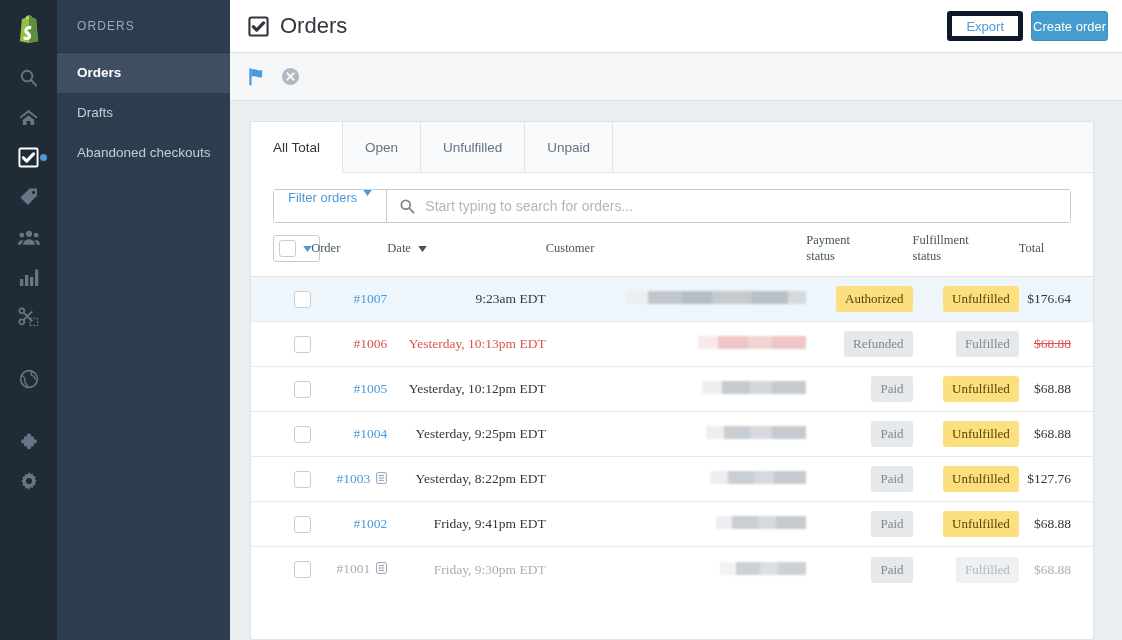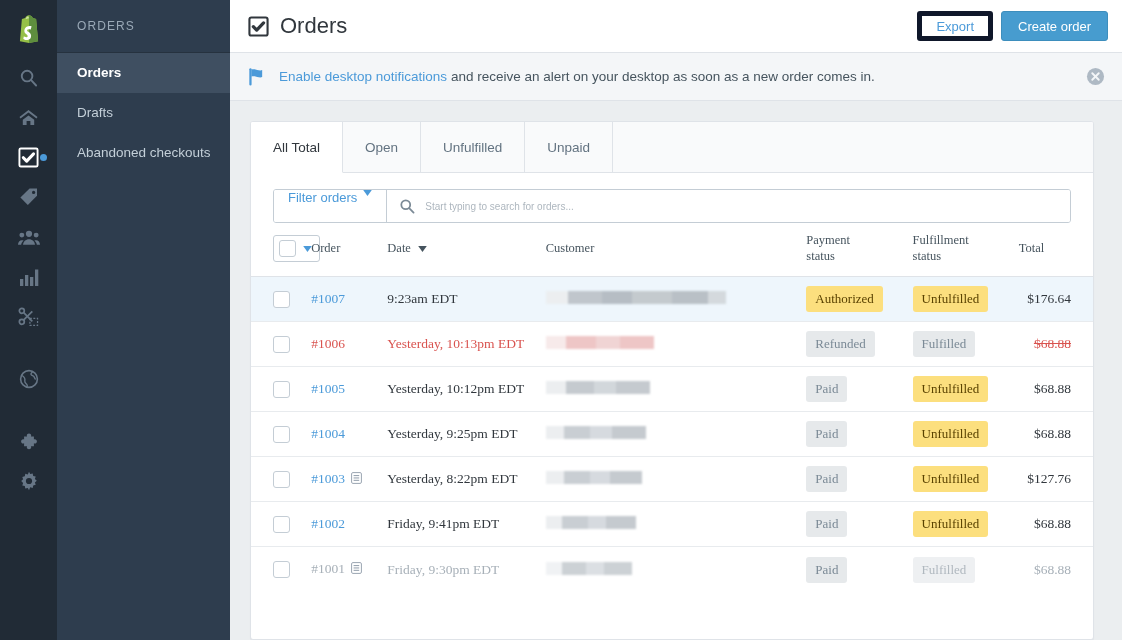--- a/index.html
+++ b/index.html
@@ -54,21 +54,21 @@
   }
   .topbar .title-wrap { display: flex; align-items: center; gap: 11px; flex: 1 1 auto; }
   .page-title { font-size: 22px; color: #31373d; font-weight: normal; }
   .btn {
     height: 30px; padding: 0 14px; border-radius: 3px; font-size: 13px;
     display: inline-flex; align-items: center; justify-content: center;
     border: 5px solid #0f172a; background: #fff; color: #4b9ad9; cursor: pointer;
   }
   .btn-primary {
     background: #479ccf; border: 1px solid #3d8ebd; color: #fff; margin-left: 8px;
-    padding: 0 16px;
+    padding: 0 1px;
   }
 
   
   .notice {
     height: 48px; background: #f4f6f8; border-bottom: 1px solid #dfe3e8;
     display: flex; align-items: center; padding: 0 16px 0 18px;
   }
   .notice-flag { margin-right: 14px; display: flex; align-items: center; }
   .notice-text { font-size: 13.5px; color: #46545e; flex: 1 1 auto; }
   .notice-text a { color: #4b9ad9; text-decoration: none; }
@@ -94,35 +94,35 @@
   
   .filter-row { padding: 16px 22px 0 22px; }
   .filter-bar { display: flex; height: 34px; border: 1px solid #c4cdd5; border-radius: 3px; overflow: hidden; }
   .filter-btn {
     display: flex; align-items: flex-start; gap: 6px; padding: 0 14px;
     font-size: 13px; color: #4b9ad9; border-right: 1px solid #c4cdd5;
     background: #fff; cursor: pointer; white-space: nowrap;
   }
   .search-wrap { flex: 1 1 auto; display: flex; align-items: center; padding-left: 12px; background: #fff; }
   .search-input {
-    border: 0; outline: 0; flex: 1 1 auto; font-size: 10px; color: #31373d;
+    border: 0; outline: 0; flex: 1 1 auto; font-size: 14px; color: #31373d;
     font-family: "Liberation Sans", sans-serif; padding-left: 10px;
   }
   .search-input::placeholder { color: #aeb7bf; }
 
   
   .table-wrap { flex: 1 1 auto; overflow: hidden; padding: 0 0 0 0; }
   table.orders { width: 100%; border-collapse: collapse; table-layout: fixed; font-family: Liberation Serif, serif; }
   table.orders th {
     font-size: 12.5px; color: #46545e; font-weight: normal; text-align: left;
     vertical-align: middle; padding: 10px 0 12px 0; border-bottom: 1px solid #dfe3e8;
   }
   table.orders td {
     font-size: 13.5px; color: #31373d; padding: 0; height: 45px;
-    vertical-align: middle; border-bottom: 1px solid #e8ebee;
+    vertical-align: middle; border-bottom: 1px solid #e8ebee; text-align: right;
   }
   table.orders tr:last-child td { border-bottom: 0; }
   .c-check { width: 60px; padding-left: 22px !important; }
   .c-order { width: 76px; }
   .c-date  { width: 158px; }
   .c-cust  { width: 260px; }
   .c-pay   { width: 106px; }
   .c-ful   { width: 106px; }
   .c-total { width: 74px; text-align: right; padding-right: 22px !important; }
   th.c-total { text-align: right; padding-right: 22px !important; }
@@ -285,23 +285,20 @@
       <button class="btn">Export</button>
       <button class="btn btn-primary">Create order</button>
     </div>
 
     <div class="notice">
       <span class="notice-flag">
         <svg width="17" height="18" viewBox="0 0 18 19">
           <path d="M2.6 1.4v16" stroke="#4b9ad9" stroke-width="2.4" stroke-linecap="round"></path>
           <path d="M3.6 1.6c4-1.4 7.6 1.9 11.4.6v7.4c-3.8 1.3-7.4-2-11.4-.6z" fill="#4b9ad9"></path>
         </svg>
-      </span>
-      <span class="notice-text">
-        <a href="#">Enable desktop notifications</a><span> and receive an alert on your desktop as soon as a new order comes in.</span>
       </span>
       <span class="notice-close">
         <svg width="19" height="19" viewBox="0 0 20 20">
           <circle cx="10" cy="10" r="9" fill="#aeb9c4"></circle>
           <path d="M6.6 6.6l6.8 6.8M13.4 6.6l-6.8 6.8" stroke="#f4f6f8" stroke-width="2" stroke-linecap="round"></path>
         </svg>
       </span>
     </div>
 
     <div class="content">

